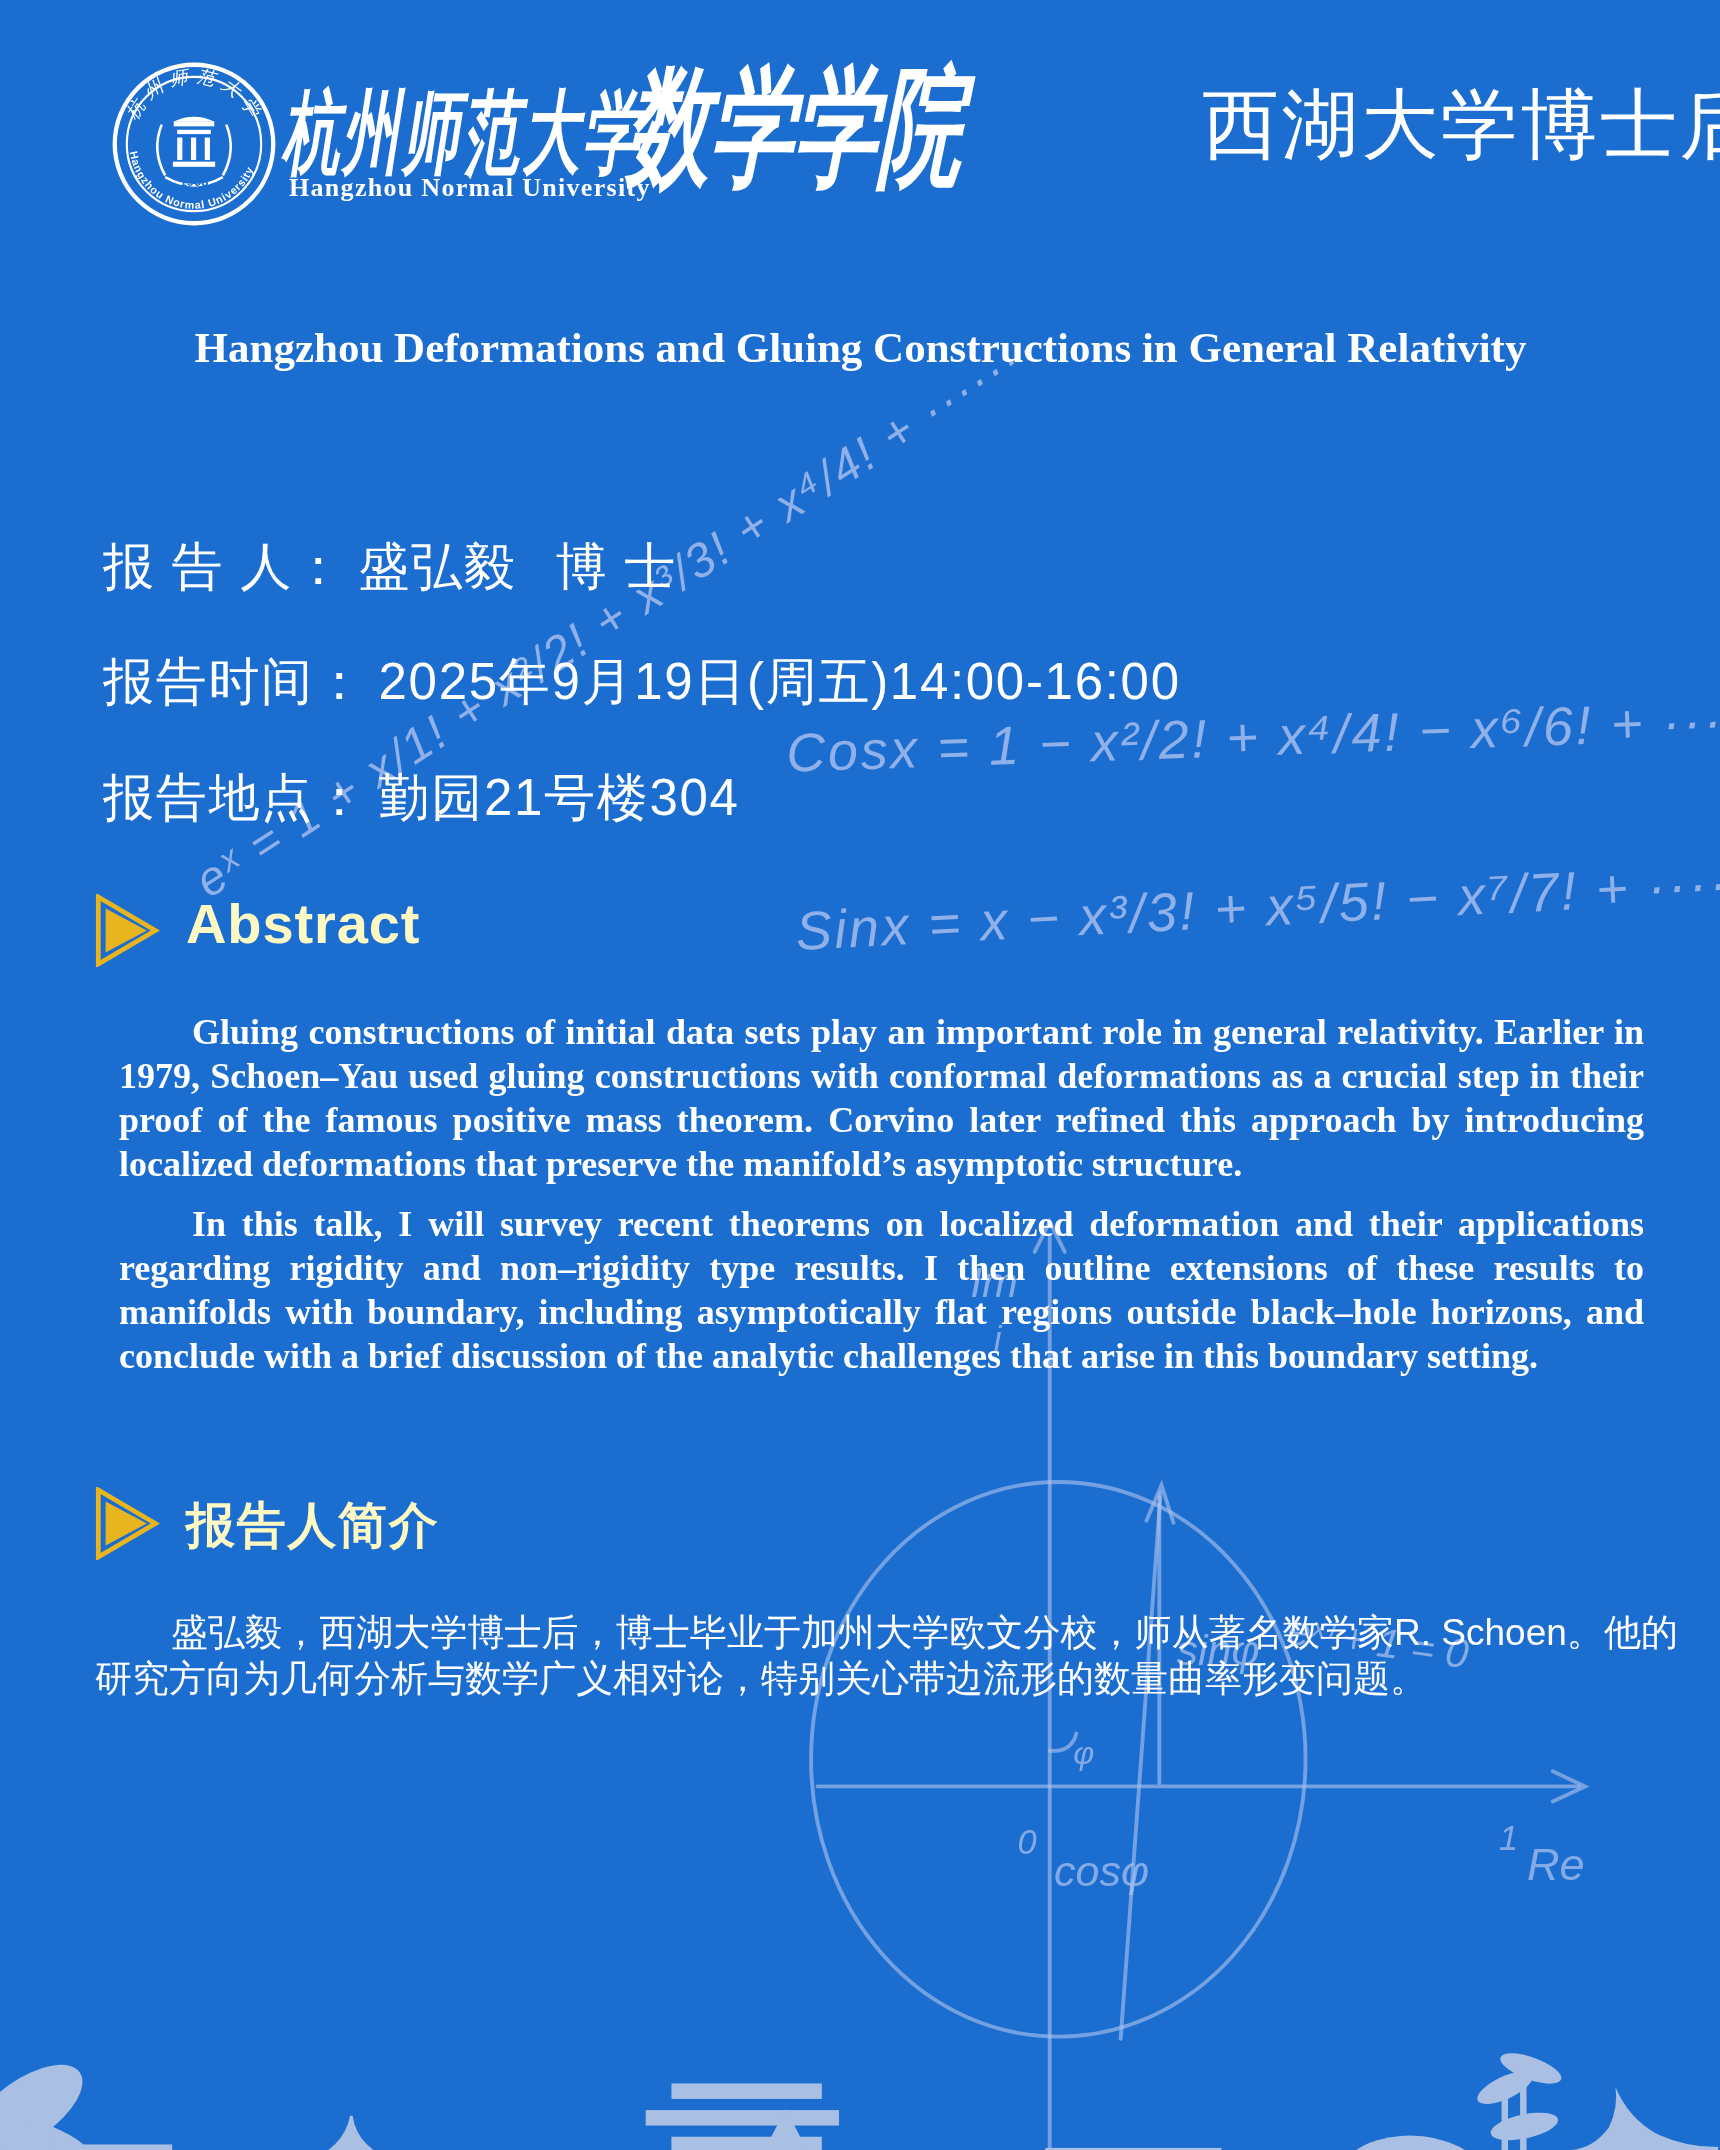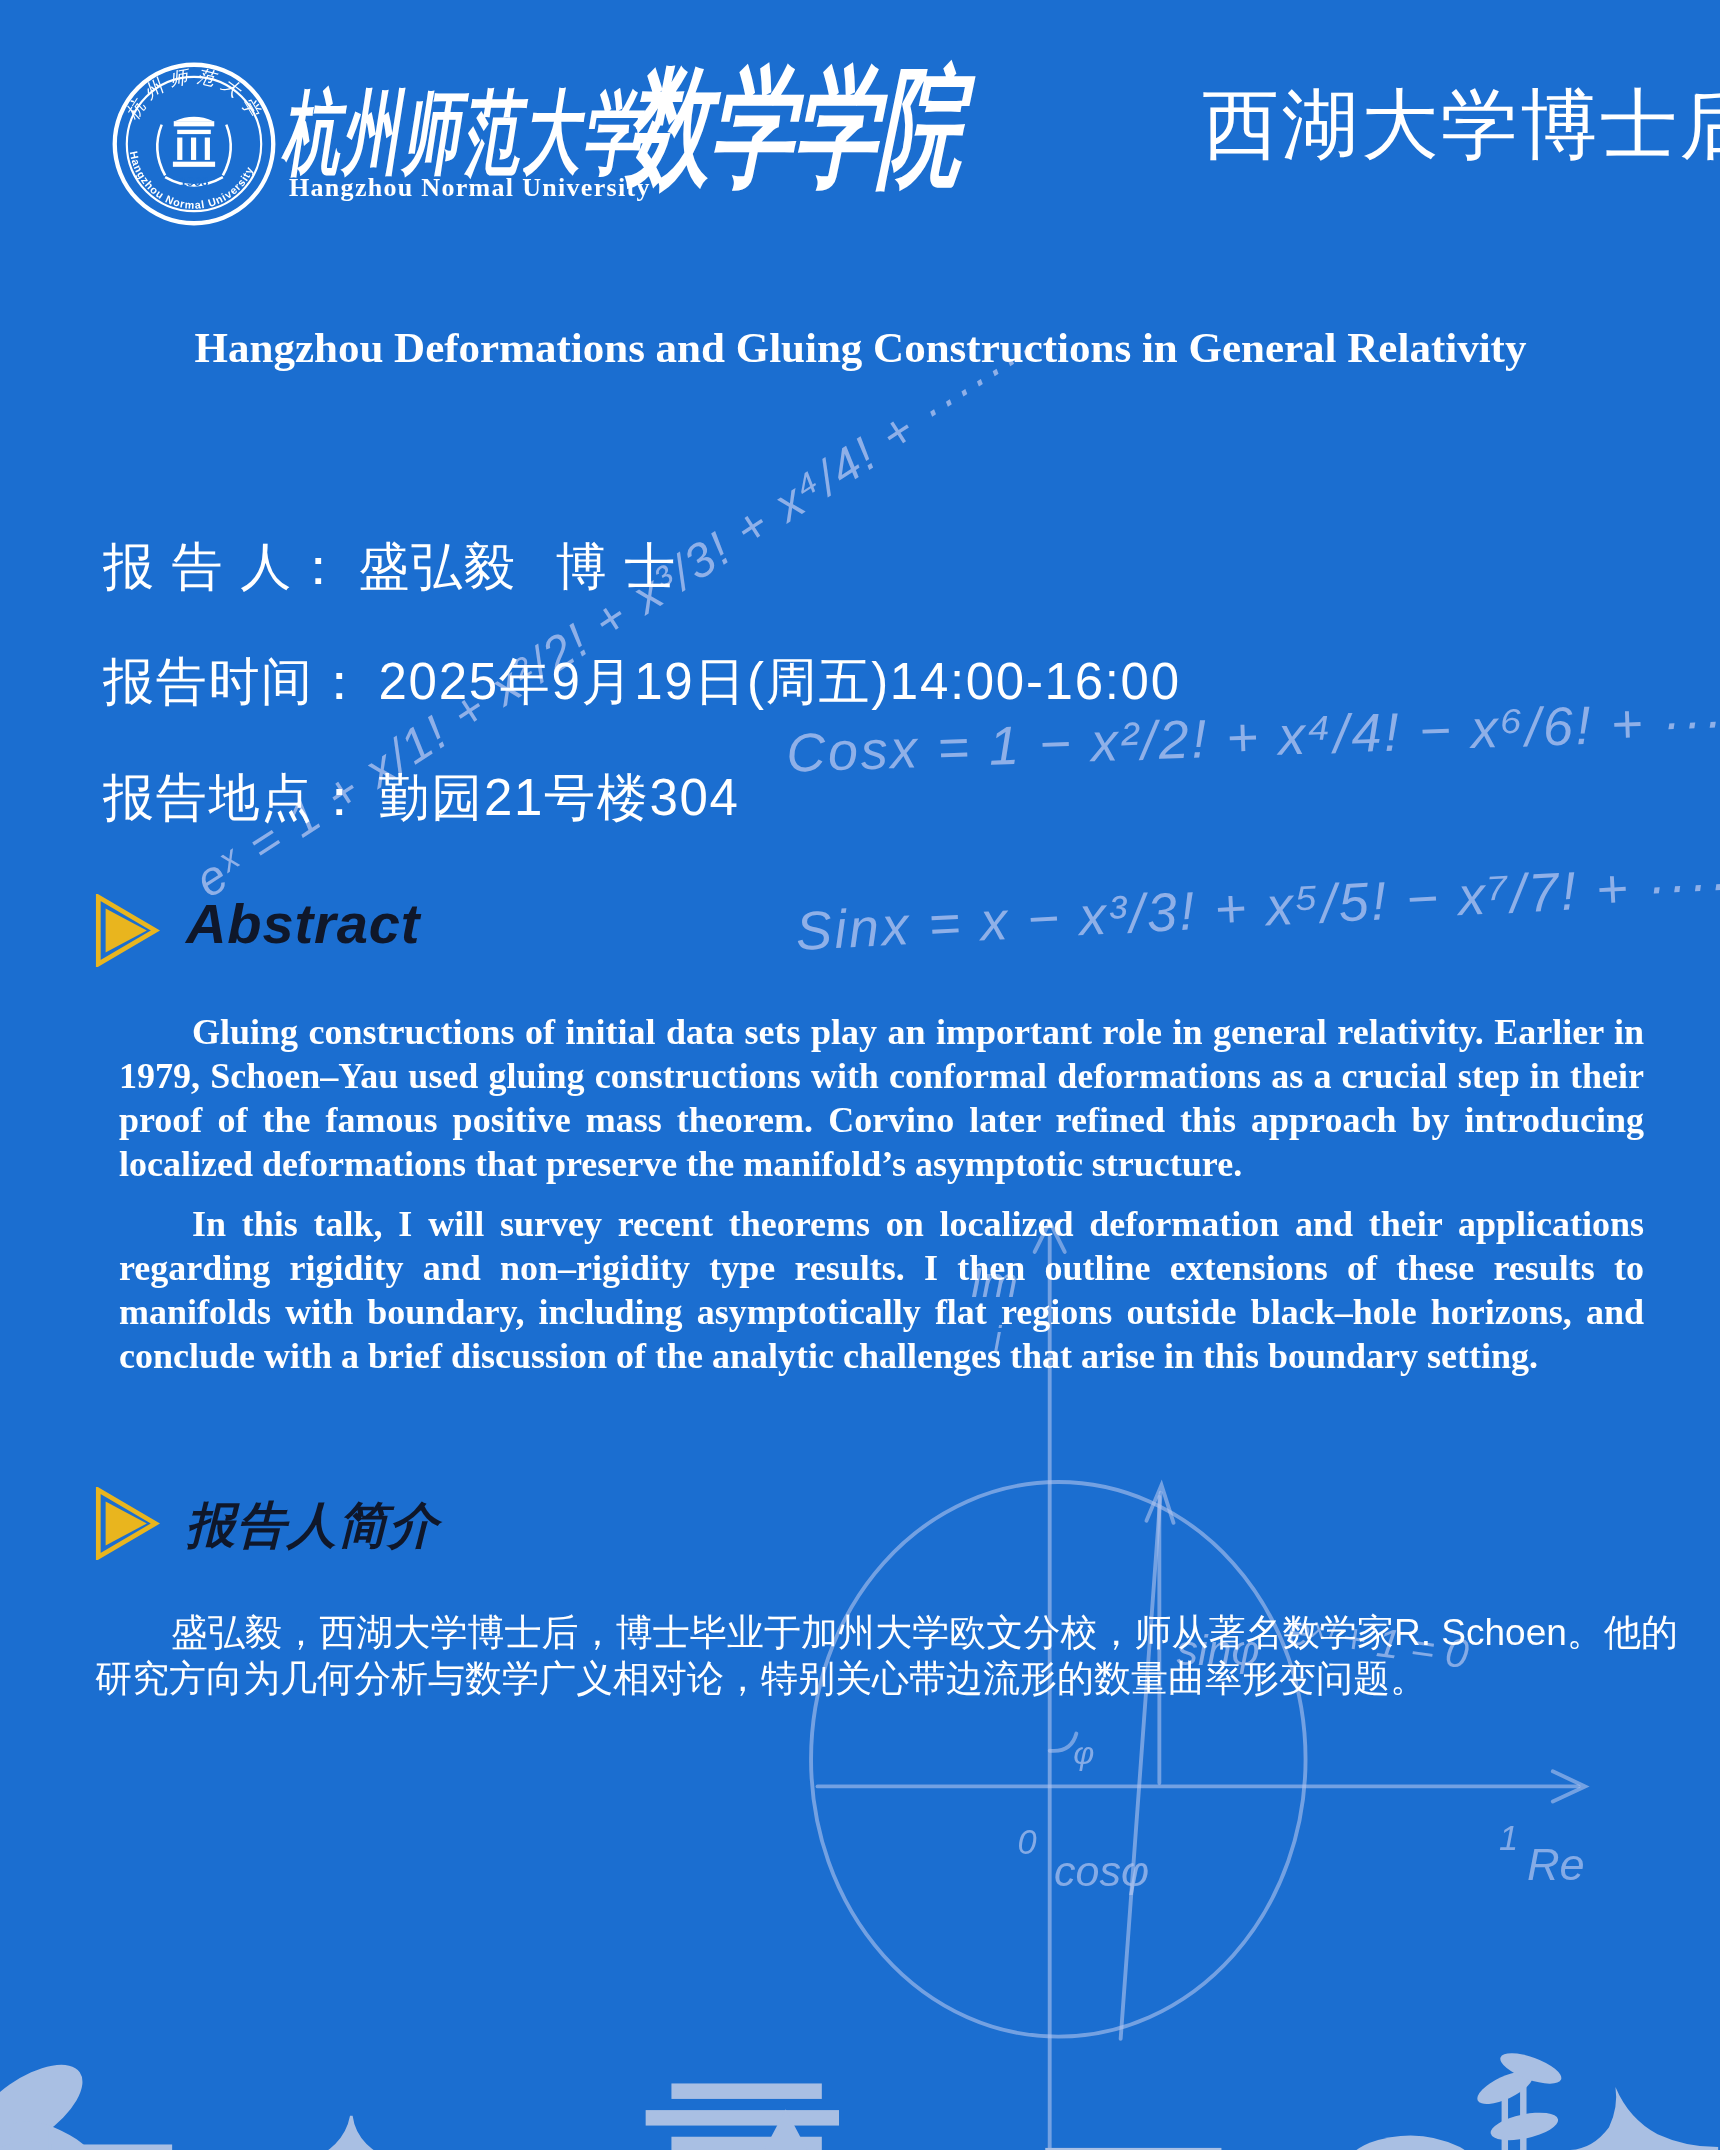--- a/index.html
+++ b/index.html
@@ -40,21 +40,21 @@
   .info .val{margin-left:12px;}
   .speaker-line{left:103px; top:533px;}
   .speaker-line .name{margin-left:13px;}
   .speaker-line .degree{margin-left:39px;}
   .time-line{left:103px; top:648px;}
   .venue-line{left:103px; top:764px;}
   
   .tri{width:65px; height:73px;}
   .tri1{left:95px; top:894px;}
   .tri2{left:95px; top:1487px;}
-  .sec-h{color:#0f172a; font-weight:bold; white-space:nowrap;font-style:italic;}
+  .sec-h{color:#fef9c3; font-weight:bold; white-space:nowrap;}
   .abstract-h{left:186px; top:891px; font-size:56px; letter-spacing:0.9px;}
   .bio-h{left:186px; top:1493px; font-size:49px; letter-spacing:1.7px;}
   
   .abs-body{
     left:103px; top:994px; width:1557px;
     font-family:"Liberation Serif", serif; font-weight:bold; font-size:36px;
     line-height:44px; text-align:justify;
   }
   .abs-body p{margin:16px; text-indent:73px;}
   .bio-body{

